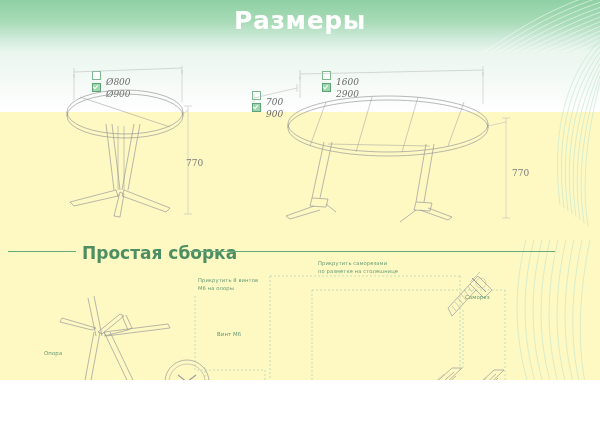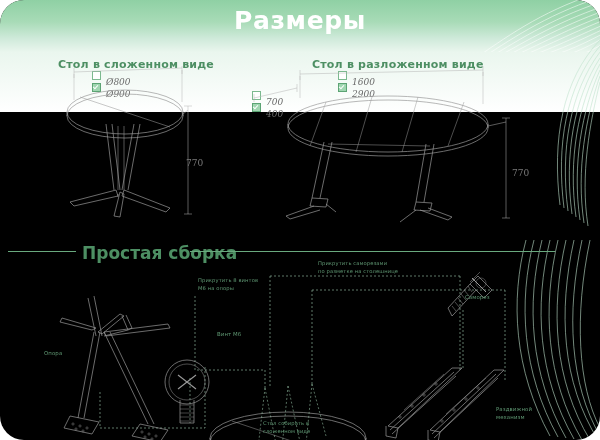--- a/index.html
+++ b/index.html
@@ -1,21 +1,21 @@
 <!DOCTYPE html>
 <html><head>
 <meta charset="utf-8">
 <style>
   html,body{margin:0;padding:0;}
   body{
     width:600px;height:440px;overflow:hidden;
     font-family:"DejaVu Sans","Liberation Sans",sans-serif;
     background:#ffffff;position:relative;
   }
-  .page{position:relative;width:600px;height:440px;overflow:hidden;background:#000000;border-radius:24px;}
+  .page{position:relative;width:600px;height:380px;overflow:hidden;background:#fef9c3;}
 
   
   .header{
     position:absolute;left:0;top:0;width:600px;height:52px;
     background:linear-gradient(180deg,#8fd0a4 0%,#a8dbb7 42%,#cfeada 74%,#eaf6ee 100%);
     overflow:hidden;
   }
   .header-title{
     position:absolute;left:0;top:6px;width:600px;text-align:center;
     font-size:25px;font-weight:bold;color:#ffffff;letter-spacing:.6px;
@@ -62,21 +62,21 @@
   .cb.on:after{
     content:"";position:absolute;left:1px;top:0px;width:2px;height:4px;
     border:solid #ffffff;border-width:0 1.2px 1.2px 0;transform:rotate(42deg);
   }
   .opt-label{
     font-size:9px;color:#6a6a6a;font-style:italic;white-space:nowrap;
     font-family:"DejaVu Serif","Liberation Serif",serif;
     margin-top:12px;
   }
   #optL{left:92px;top:70px;}
-  #optR{left:338px;top:70px;}
+  #optR{left:322px;top:70px;}
   #optR2{left:252px;top:90px;}
 
   
   .dimval{
     position:absolute;font-size:9px;color:#7a7a7a;
     font-family:"DejaVu Serif","Liberation Serif",serif;white-space:nowrap;
   }
   #h770L{left:186px;top:158px;}
   #h770R{left:512px;top:168px;}
 
@@ -148,21 +148,20 @@
       <path d="M62,0 C46,64 50,134 86,198"></path>
       <path d="M70,0 C54,66 58,136 94,199"></path>
       <path d="M78,0 C62,68 66,138 102,200"></path>
       <path d="M86,0 C70,70 74,140 110,200"></path>
       <path d="M94,0 C78,72 82,142 118,200"></path>
       <path d="M102,0 C86,74 90,144 120,196"></path>
       <path d="M110,0 C94,76 98,146 120,188"></path>
     </g>
   </svg>
 
-  <div class="sec-title" id="dimL-title">Стол в сложенном виде</div>
 
   <div class="optgroup" id="optL">
     <div class="opt">
       <span class="cb"></span>
       <span class="opt-label">Ø800</span>
     </div>
     <div class="opt">
       <span class="cb on"></span>
       <span class="opt-label">Ø900</span>
     </div>
@@ -202,41 +201,40 @@
 
       <path d="M86,124 L40,136 L44,140 L88,130 Z"></path>
       <path d="M94,124 L140,142 L136,146 L92,130 Z"></path>
       <path d="M90,126 L84,150 L90,151 L94,128 Z"></path>
       <path d="M88,128 L88,131"></path>
     </g>
   </svg>
 
   <div class="dimval" id="h770L">770</div>
 
-  <div class="sec-title" id="dimR-title">Стол в разложенном виде</div>
 
   <div class="optgroup" id="optR">
     <div class="opt">
       <span class="cb"></span>
       <span class="opt-label">1600</span>
     </div>
     <div class="opt">
       <span class="cb on"></span>
       <span class="opt-label">2900</span>
     </div>
   </div>
 
   <div class="optgroup" id="optR2">
     <div class="opt">
       <span class="cb"></span>
       <span class="opt-label">700</span>
     </div>
     <div class="opt">
       <span class="cb on"></span>
-      <span class="opt-label">400</span>
+      <span class="opt-label">900</span>
     </div>
   </div>
 
   <svg class="draw" id="drawR" width="290" height="160" viewBox="0 0 290 160">
     <g fill="none" stroke="#9a9a9a" stroke-width="0.7" stroke-linejoin="round">
 
       <g stroke="#b5b5b5" stroke-width="0.5">
         <path d="M60,8 L243,4"></path>
         <path d="M60,4 L60,14"></path>
         <path d="M243,0 L243,10"></path>

